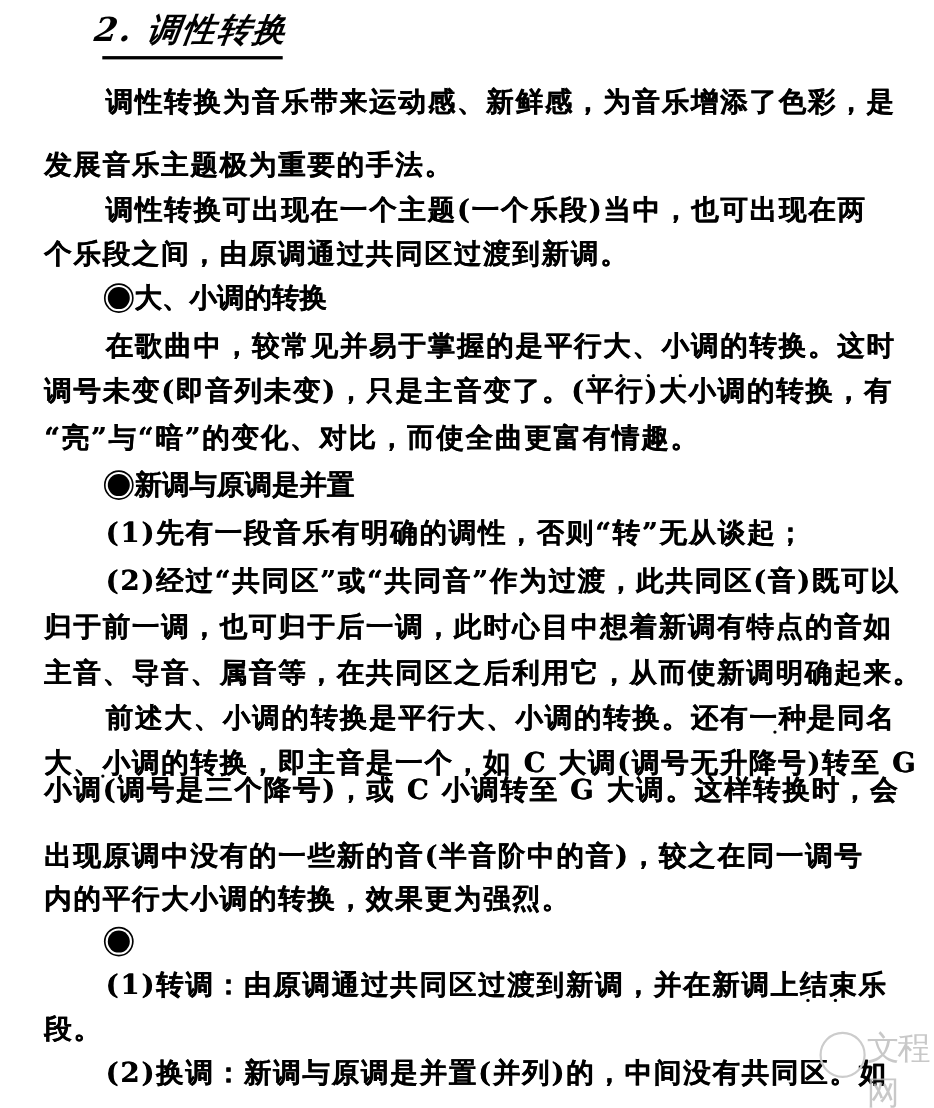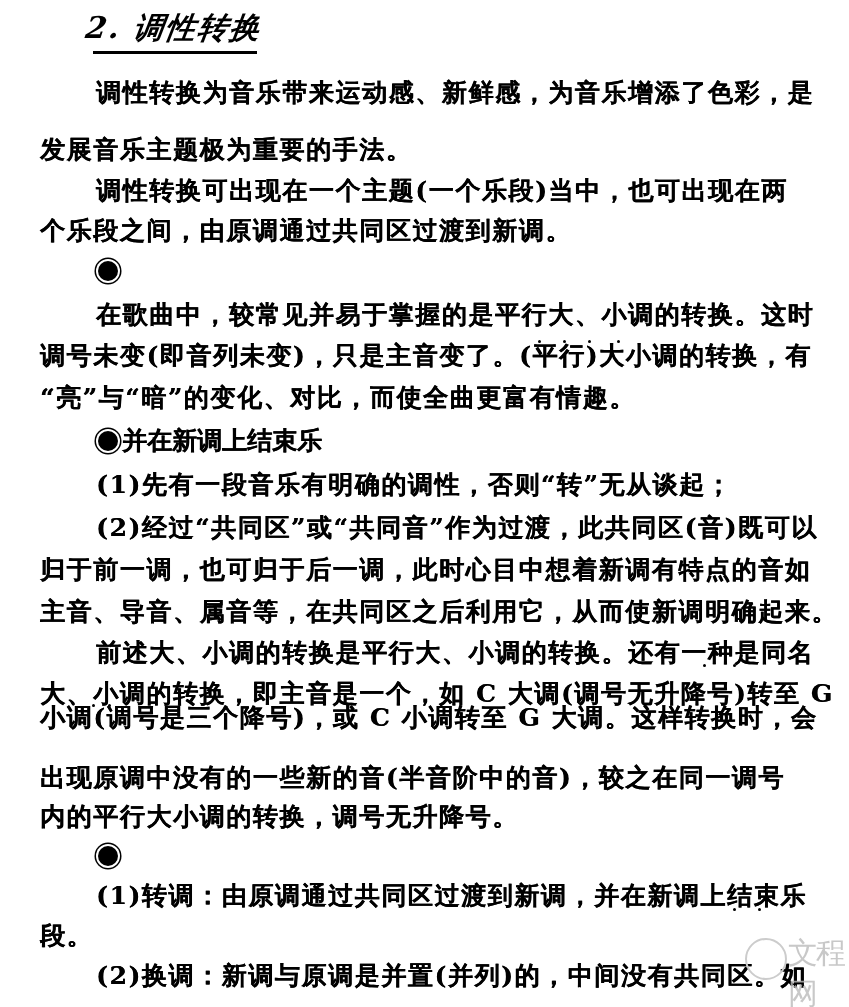--- a/index.html
+++ b/index.html
@@ -109,38 +109,38 @@
   <div class="title">2. 调性转换</div>
   <div class="title-rule"></div>
 
   <div class="line indent" style="top:76px;">调性转换为音乐带来运动感、新鲜感，为音乐增添了色彩，是</div>
   <div class="line" style="top:133px;">发展音乐主题极为重要的手法。</div>
 
   <div class="line indent" style="top:174px;">调性转换可出现在一个主题(一个乐段)当中，也可出现在两</div>
   <div class="line" style="top:214px;">个乐段之间，由原调通过共同区过渡到新调。</div>
 
   <div class="line heading" style="top:254px;">
-    <span class="bullet"></span>
+    <span class="bullet"></span><span>大、小调的转换</span>
   </div>
   <div class="line indent" style="top:298px;">在歌曲中，较常见并易于掌握的是平行大、小调的转换。这时</div>
   <div class="line" style="top:339px;">调号未变(即音列未变)，只是主音变了。(平行)大小调的转换，有</div>
   <div class="line" style="top:381px;">“亮”与“暗”的变化、对比，而使全曲更富有情趣。</div>
 
   <div class="line heading" style="top:424px;">
-    <span class="bullet"></span><span>并在新调上结束乐</span>
+    <span class="bullet"></span><span>新调与原调是并置</span>
   </div>
   <div class="line indent" style="top:468px;">(1)先有一段音乐有明确的调性，否则“转”无从谈起；</div>
   <div class="line indent" style="top:511px;">(2)经过“共同区”或“共同音”作为过渡，此共同区(音)既可以</div>
   <div class="line" style="top:553px;">归于前一调，也可归于后一调，此时心目中想着新调有特点的音如</div>
   <div class="line" style="top:595px;">主音、导音、属音等，在共同区之后利用它，从而使新调明确起来。</div>
   <div class="line indent" style="top:636px;">前述大、小调的转换是平行大、小调的转换。还有一种是同名</div>
   <div class="line" style="top:677px;">大、小调的转换，即主音是一个，如 C 大调(调号无升降号)转至 G</div>
   <div class="line" style="top:701px;">小调(调号是三个降号)，或 C 小调转至 G 大调。这样转换时，会</div>
   <div class="line" style="top:761px;">出现原调中没有的一些新的音(半音阶中的音)，较之在同一调号</div>
-  <div class="line" style="top:800px;">内的平行大小调的转换，调号无升降号。</div>
+  <div class="line" style="top:800px;">内的平行大小调的转换，效果更为强烈。</div>
 
   <div class="line heading" style="top:839px;">
     <span class="bullet"></span>
   </div>
   <div class="line indent" style="top:879px;">(1)转调：由原调通过共同区过渡到新调，并在新调上结束乐</div>
   <div class="line" style="top:919px;">段。</div>
   <div class="line indent" style="top:959px;">(2)换调：新调与原调是并置(并列)的，中间没有共同区。如</div>
 
   <span class="speck" style="left:538px;top:340px;"></span>
   <span class="speck" style="left:563px;top:340px;"></span>

